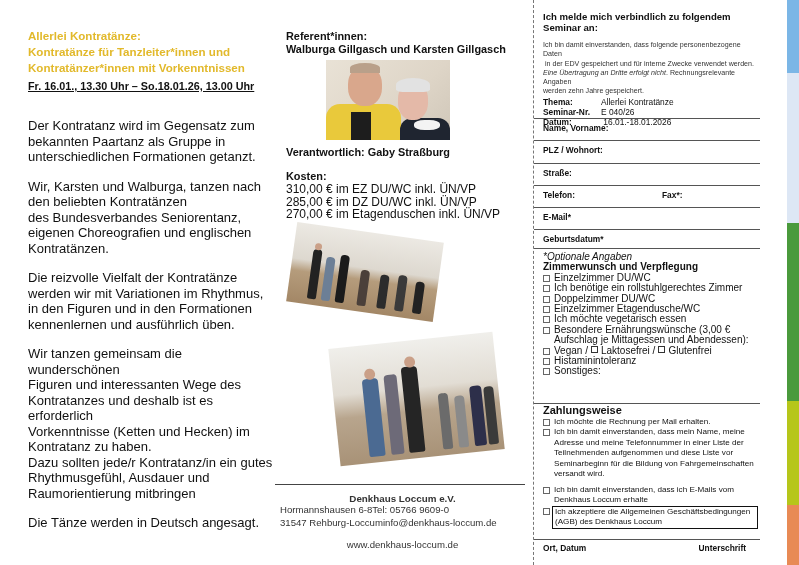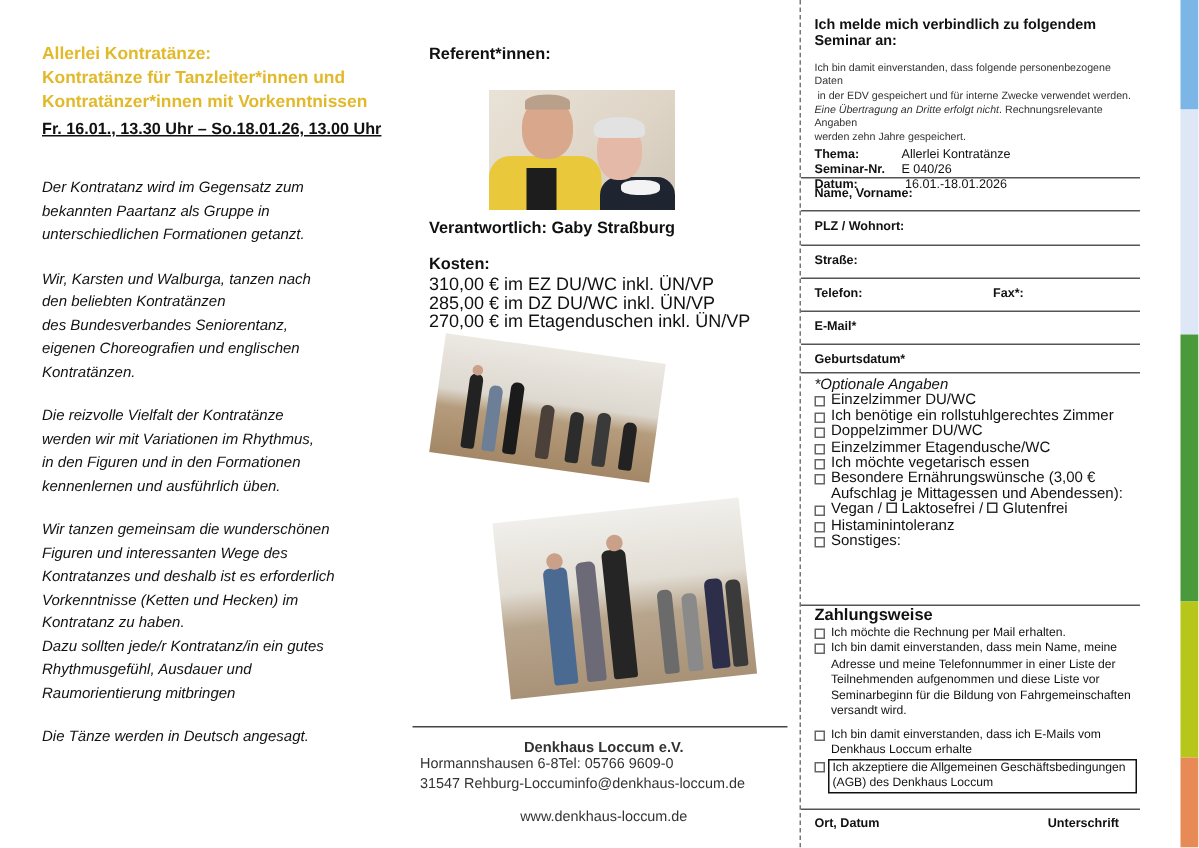--- a/index.html
+++ b/index.html
@@ -3,21 +3,21 @@
 <meta charset="utf-8">
 <style>
   * { box-sizing: border-box; margin: 0; padding: 0; }
   html, body { width: 799px; height: 565px; background: #fff; overflow: hidden; }
   body { position: relative; font-family: "Liberation Sans", sans-serif; color: #111; }
 
   
   .left { position: absolute; left: 28px; top: 28px; width: 245px; }
   .title { color: #e2b92b; font-weight: bold; font-size: 11.6px; line-height: 16px; }
   .date { font-weight: bold; font-size: 10.8px; margin-top: 4px; text-decoration: underline; }
-  .para { font-size: 10px; line-height: 15.5px; margin-top: 14px; font-style: italic; }
+  .para { font-size: 13px; line-height: 15.5px; margin-top: 14px; }
   .para:first-of-type { margin-top: 0; }
   .para p { margin: 0; }
 
   
   .mid { position: absolute; left: 286px; top: 30px; width: 240px; }
   .bold { font-weight: bold; font-size: 10.9px; line-height: 13px; }
   .photo-portrait {
     position: absolute; left: 326px; top: 60px; width: 124px; height: 80px;
     background: linear-gradient(135deg, #e9e2d6 0%, #ded5c7 60%, #cfc6b8 100%);
     overflow: hidden;
@@ -121,20 +121,21 @@
     <p>Rhythmusgefühl, Ausdauer und</p>
     <p>Raumorientierung mitbringen</p>
   </div>
   <div class="para">
     <p>Die Tänze werden in Deutsch angesagt.</p>
   </div>
 </div>
 
 <div class="mid">
   <div class="bold">Referent*innen:</div>
+  <div class="bold">Walburga Gillgasch und Karsten Gillgasch</div>
 </div>
 
 <div class="photo-portrait">
   <div class="man-body"></div>
   <div class="man-shirt"></div>
   <div class="man-head"></div>
   <div class="man-hair"></div>
   <div class="woman-body"></div>
   <div class="woman-collar"></div>
   <div class="woman-head"></div>
@@ -214,20 +215,21 @@
 
   <div class="field" style="top:118px"><span>Name, Vorname:</span></div>
   <div class="field" style="top:140px"><span>PLZ / Wohnort:</span></div>
   <div class="field" style="top:163px"><span>Straße:</span></div>
   <div class="field" style="top:185px"><span>Telefon:</span><span class="fax">Fax*:</span></div>
   <div class="field" style="top:207px"><span>E-Mail*</span></div>
   <div class="field" style="top:229px;border-bottom:1px solid #555;height:20px;"><span>Geburtsdatum*</span></div>
 
   <div class="optional">
     <div class="it">*Optionale Angaben</div>
+    <div class="h">Zimmerwunsch und Verpflegung</div>
     <div class="cb">
         <span class="box"></span>
         <span>Einzelzimmer DU/WC</span>
       </div>
     <div class="cb">
         <span class="box"></span>
         <span>Ich benötige ein rollstuhlgerechtes Zimmer</span>
       </div>
     <div class="cb">
         <span class="box"></span>

